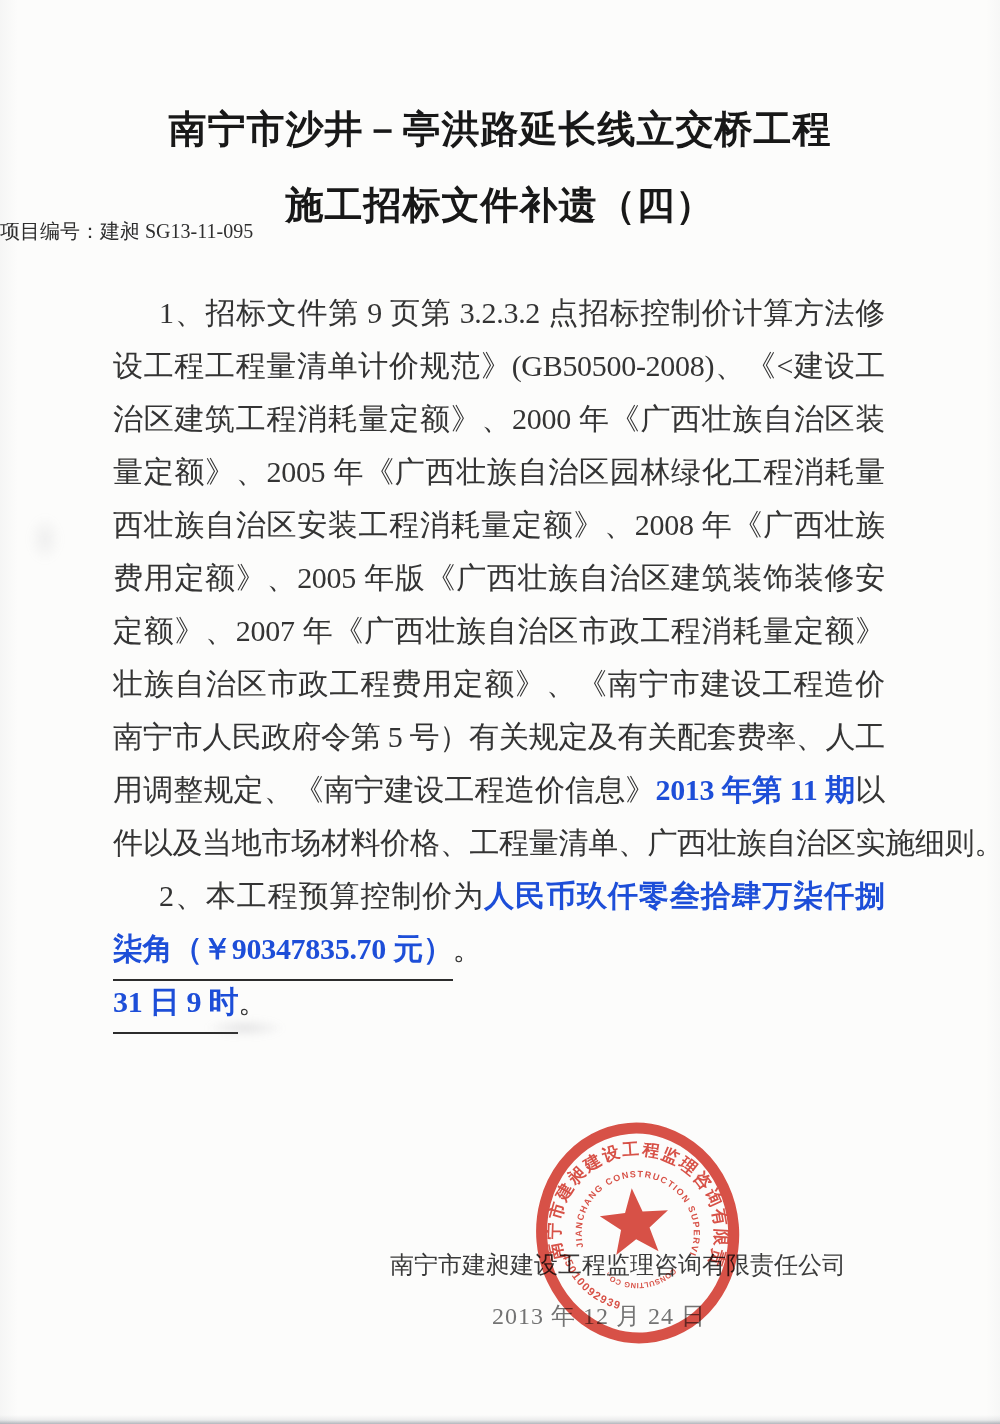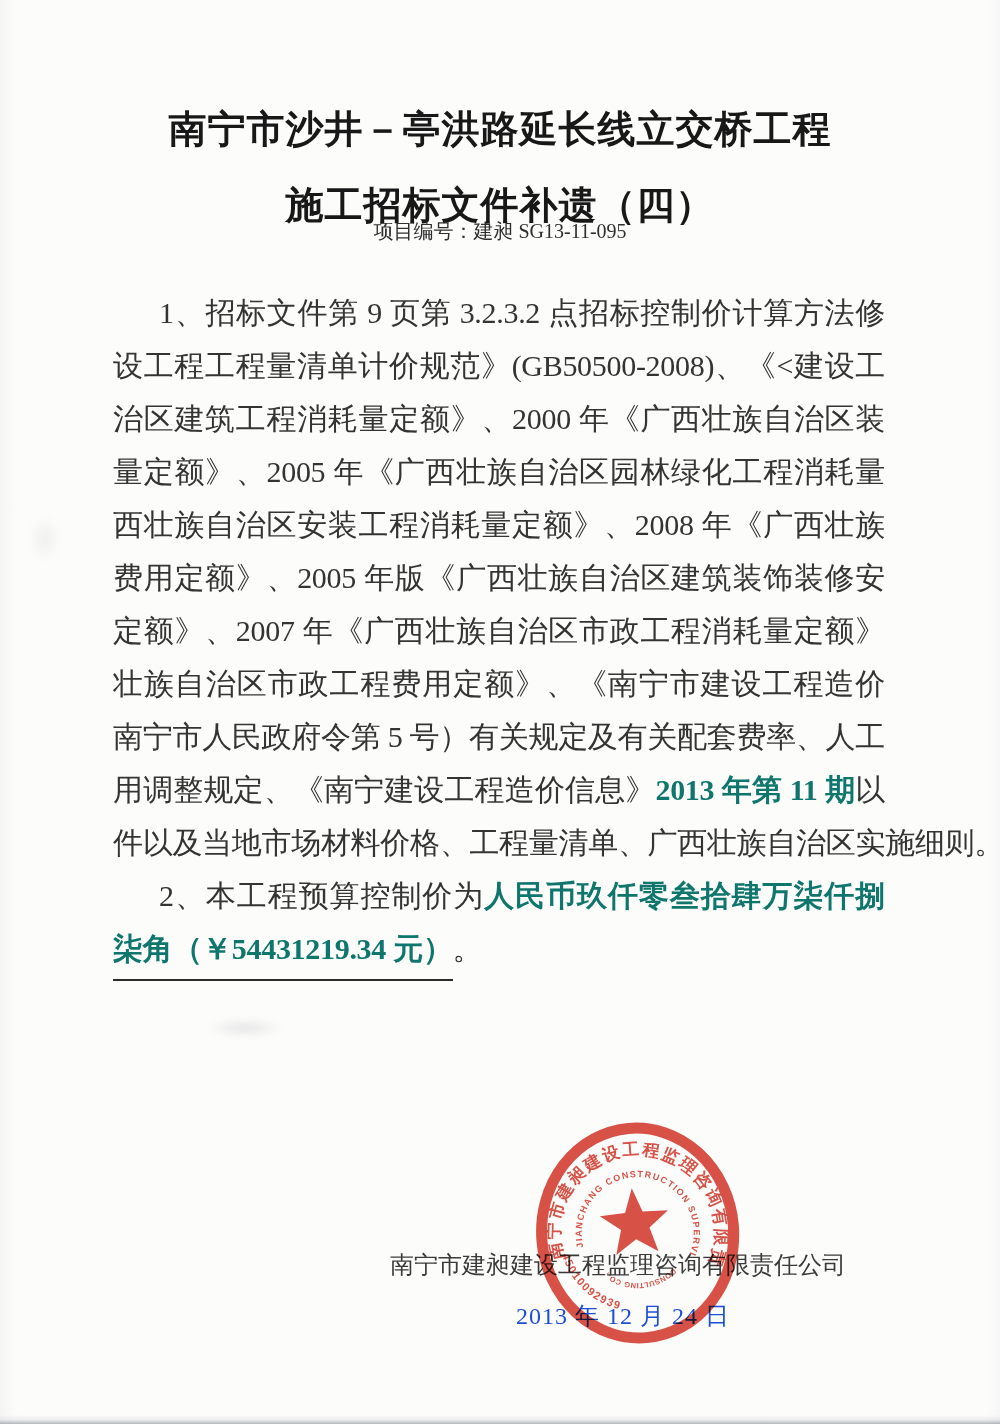--- a/index.html
+++ b/index.html
@@ -31,34 +31,34 @@
     position:absolute;left:0;width:100%;
     text-align:center;
     font-family:"Liberation Sans","DejaVu Sans",sans-serif;
     font-weight:bold;color:#181818;
     font-size:38px;line-height:46px;letter-spacing:1px;
   }
   .t1{top:106px;}
   .t2{top:162px;margin-top:20px;}
   .projno{
     position:absolute;left:0;top:217px;width:100%;
-    text-align:center;font-size:20px;line-height:28px;color:#2e2e2e;
+    font-size:20px;line-height:28px;color:#2e2e2e;
   }
 
   .docbody{
     position:absolute;left:113px;top:286px;width:772px;
     font-size:30px;letter-spacing:-0.3px;color:#343434;
   }
   .bline{height:53px;line-height:53px;white-space:nowrap;}
   .bline.fill{white-space:normal;text-align:justify;text-align-last:justify;text-justify:inter-character;overflow:hidden;height:53px;}
   .bline.indent{padding-left:46px;}
-  .bu{font-weight:bold;color:#0f766e;border-bottom:2px solid #2c2c2c;padding-bottom:14px;margin-top:32px;}
+  .bu{font-weight:bold;color:#1d4ed8;border-bottom:2px solid #2c2c2c;padding-bottom:14px;margin-top:32px;}
 
   .company{position:absolute;left:390px;top:1250px;font-size:24px;line-height:30px;color:#3a3a3a;}
-  .dateline{position:absolute;left:516px;top:1301px;font-size:24px;line-height:30px;color:#1d4ed8;letter-spacing:1px;}
+  .dateline{position:absolute;left:492px;top:1301px;font-size:24px;line-height:30px;color:#737373;letter-spacing:1px;}
 
   .stamp{
     position:absolute;left:533px;top:1120px;width:210px;height:234px;
     mix-blend-mode:multiply;opacity:0.87;
     transform:rotate(-5deg);
   }
   .stamp .ring{fill:none;stroke:var(--stamp-red,#d5382c);stroke-width:11px;}
   .stamp .star{fill:var(--stamp-red,#d5382c);}
   .stamp text{fill:var(--stamp-red,#d5382c);}
   .stamp .cn{font-family:"Liberation Sans","DejaVu Sans",sans-serif;font-size:17px;font-weight:bold;letter-spacing:2px;}
@@ -81,21 +81,22 @@
       <div class="bline fill"><span>治区建筑工程消耗量定额》、2000 年《广西壮族自治区装饰装修工程消耗</span></div>
       <div class="bline fill"><span>量定额》、2005 年《广西壮族自治区园林绿化工程消耗量定额》、2008 年《广</span></div>
       <div class="bline fill"><span>西壮族自治区安装工程消耗量定额》、2008 年《广西壮族自治区安装工程</span></div>
       <div class="bline fill"><span>费用定额》、2005 年版《广西壮族自治区建筑装饰装修安装园林工程费用</span></div>
       <div class="bline fill"><span>定额》、2007 年《广西壮族自治区市政工程消耗量定额》及 2007 年《广西</span></div>
       <div class="bline fill"><span>壮族自治区市政工程费用定额》、《南宁市建设工程造价管理办》（2007 年</span></div>
       <div class="bline fill"><span>南宁市人民政府令第 5 号）有关规定及有关配套费率、人工和机械台班费</span></div>
       <div class="bline fill"><span>用调整规定、《南宁建设工程造价信息》</span><span class="bu">2013 年第 11 期</span><span>以及现行的有关文</span></div>
       <div class="bline"><span>件以及当地市场材料价格、工程量清单、广西壮族自治区实施细则。</span></div>
       <div class="bline indent fill"><span>2、本工程预算控制价为</span><span class="bu">人民币玖仟零叁拾肆万柒仟捌佰叁拾伍元</span></div>
-      <div class="bline"><span class="bu">柒角（￥54431219.34 元）</span><span>。</span></div>
+      <div class="bline"><span class="bu">柒角（￥90347835.70 元）</span><span>。</span></div>
+      <div class="bline"><span class="bu">31 日 9 时</span><span>。</span></div>
     </div>
 
   <div class="company">南宁市建昶建设工程监理咨询有限责任公司</div>
   <div class="dateline">2013 年 12 月 24 日</div>
 
   <svg class="stamp" viewBox="0 0 210 234" xmlns="http://www.w3.org/2000/svg" aria-hidden="true">
     <defs>
       <path id="arcCN" d="M 37.5 152 A 78 78 0 1 1 172.5 152" fill="none"></path>
       <path id="arcNum" d="M 27.5 126 A 78 78 0 0 0 78 186.5" fill="none"></path>
       <path id="arcENT" d="M 56.5 141 A 56 56 0 1 1 153.5 141" fill="none"></path>

